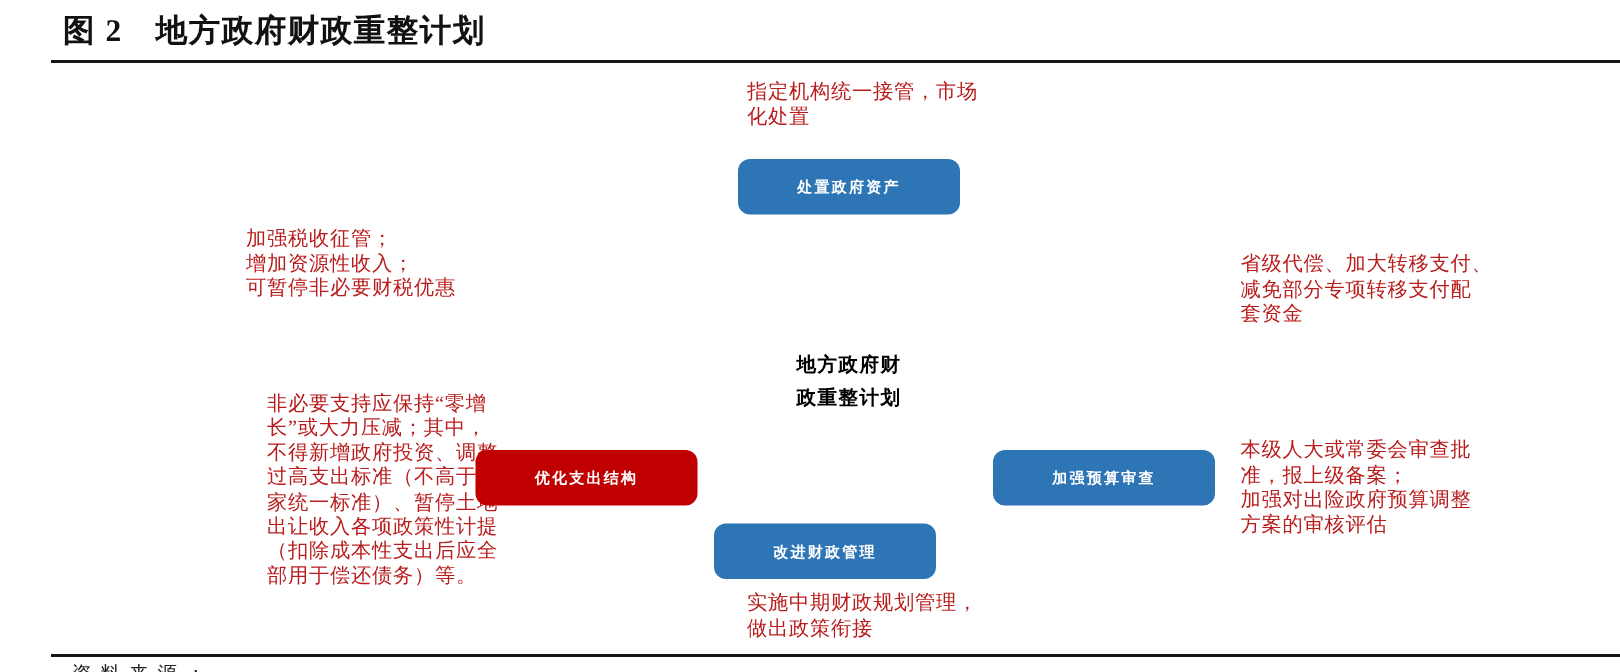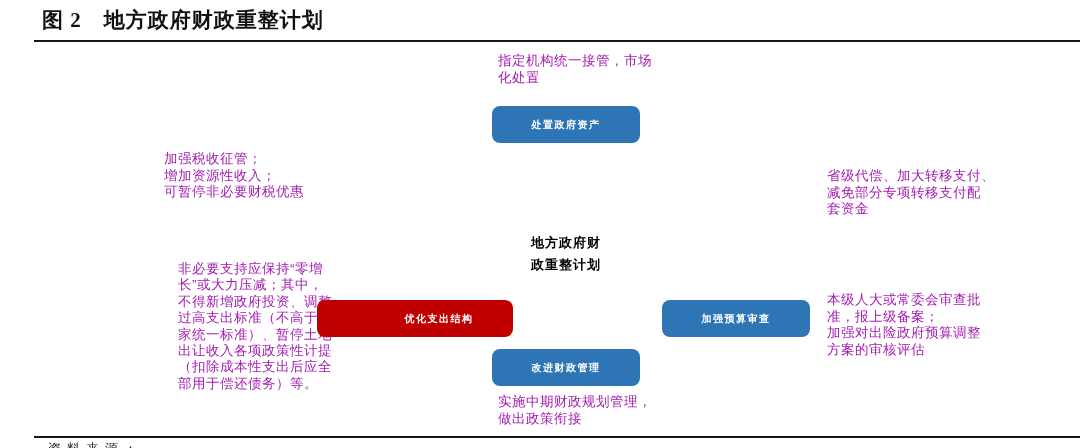--- a/index.html
+++ b/index.html
@@ -21,26 +21,26 @@
   .node{
     position:absolute;width:148px;height:37px;border-radius:8px;
     color:#ffffff;font-weight:bold;font-size:10px;letter-spacing:1.5px;
     display:flex;align-items:center;justify-content:center;
   }
   .node.blue{background:#2E75B6;}
   .node.red{background:#C00000;}
   .node-dispose {left:458px;top:106px;}
   .node-expand  {left:283px;top:179px;}
   .node-apply   {left:628px;top:179px;}
-  .node-optimize{left:283px;top:300px;padding-left:48px;}
+  .node-optimize{left:283px;top:300px;}
   .node-review  {left:628px;top:300px;}
-  .node-improve {left:458px;top:349px;}
+  .node-improve {left:442px;top:349px;}
   .note{
     position:absolute;font-size:13.5px;line-height:16.5px;
-    white-space:pre-line;color:#a21caf;letter-spacing:0.5px;
+    white-space:pre-line;color:#b91c1c;letter-spacing:0.5px;font-family:Liberation Serif, serif;
   }
   .note-top        {left:464px;top:53px;}
   .note-left-upper {left:130px;top:151px;}
   .note-right-upper{left:793px;top:168px;}
   .note-left-lower {left:144px;top:261px;line-height:16.4px;}
   .note-right-lower{left:793px;top:292px;}
   .note-bottom     {left:464px;top:394px;}
   .center-label{
     position:absolute;left:459px;top:232px;width:146px;text-align:center;
     font-weight:bold;font-size:13px;line-height:22px;white-space:pre-line;

